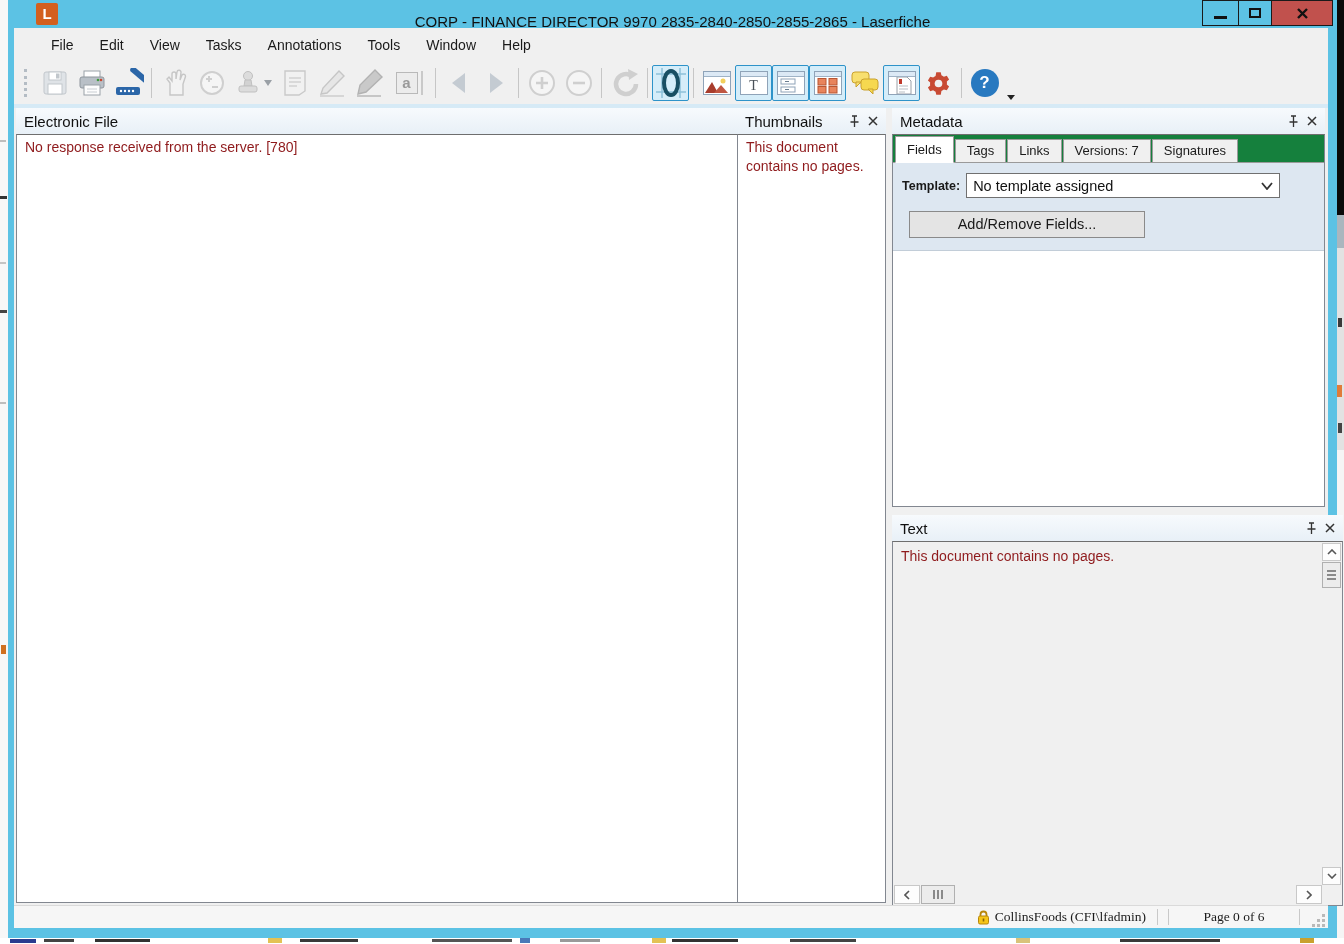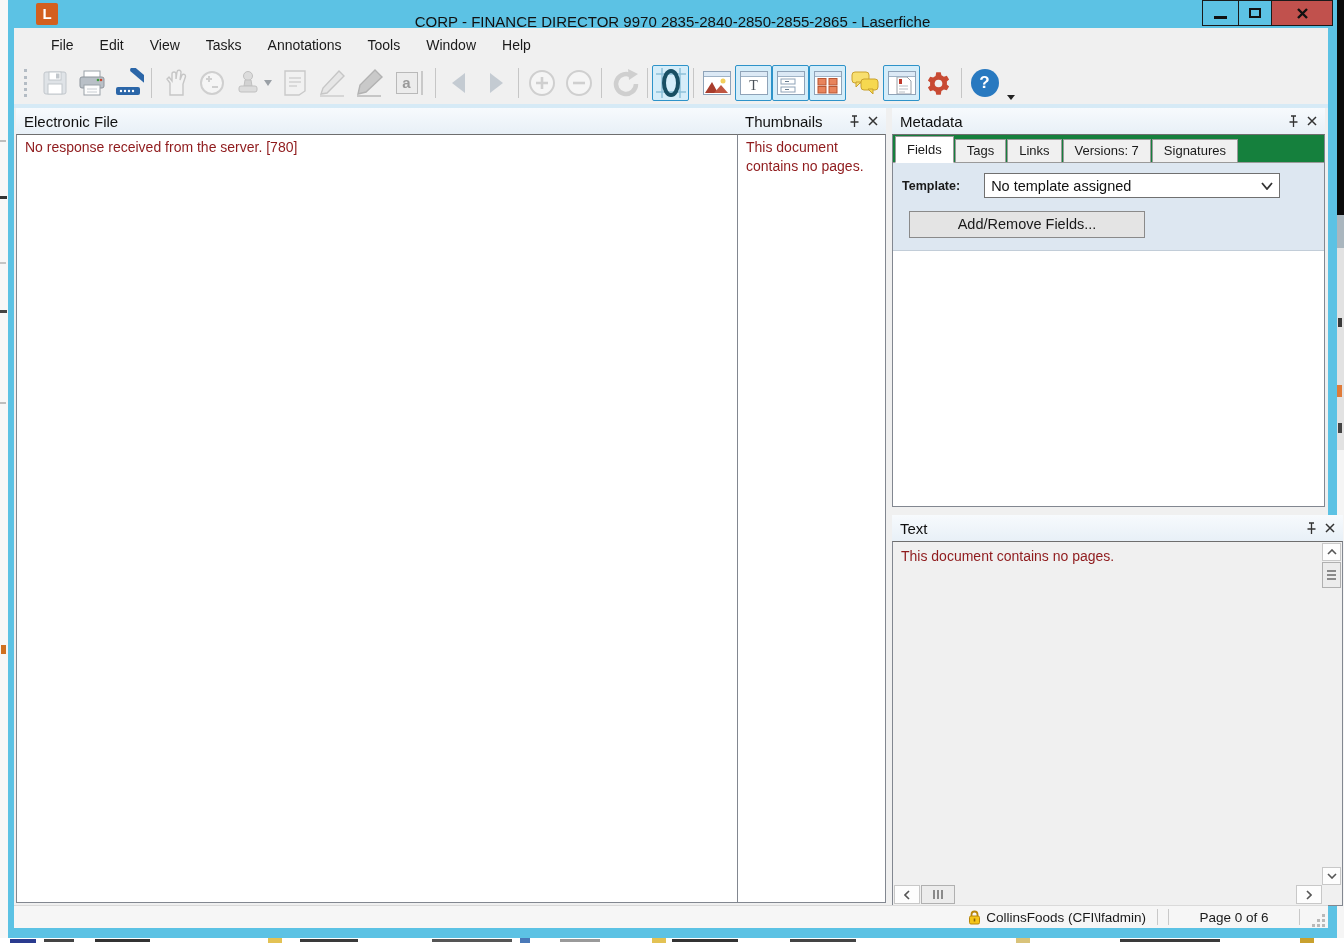--- a/index.html
+++ b/index.html
@@ -66,42 +66,42 @@
   #panel-th { left:723px; top:4px; width:149px; height:795px; }
   #col-right { left:878px; top:4px; width:433px; height:795px; }
 
   #panel-meta { left:0; top:0; width:433px; height:399px; position:absolute; }
   #meta-content { position:absolute; left:0; right:0; top:26px; bottom:0; background:#fff; border:1px solid #828790; border-top:1px solid #6e6e6e; }
   #tabstrip { height:28px; background:#15803d; border-bottom:1px solid #9a9a9a; display:flex; align-items:flex-end; padding-left:2px; }
   .tab { font-size:13px; padding:0 11px; line-height:22px; height:23px; border:1px solid #9a9a9a; border-bottom:none; background:#f0f0f0; margin-right:1px; color:#1a1a1a; }
   .tab.active { background:#fff; height:27px; line-height:26px; margin-bottom:-1px; border-bottom:1px solid #fff; }
   #fields-sec { background:#dde7f1; border-bottom:1px solid #c2cdd8; padding:10px 0 12px 0; }
   #template-row { display:flex; align-items:center; padding:0 44px 0 9px; }
-  #template-label { font-size:12.5px; font-weight:bold; color:#1a1a1a; margin-right:24px; white-space:nowrap; }
+  #template-label { font-size:12.5px; font-weight:bold; color:#1a1a1a; margin-right:6px; white-space:nowrap; }
   #template-select { flex:1; height:25px; border:1px solid #707070; background:#fff; display:flex; align-items:center; padding:0 6px; font-size:14.5px; color:#111; }
   #template-select .selval { flex:1; white-space:nowrap; overflow:hidden; }
   #addremove-btn { margin:13px 0 0 16px; width:236px; height:27px; background:#e4e4e4; border:1px solid #8a8a8a; font-size:14.5px; color:#1a1a1a; text-align:center; line-height:25px; }
 
   #panel-text { left:0; top:407px; width:451px; height:388px; position:absolute; }
   #text-content { position:absolute; left:0; right:0; top:26px; bottom:-3px; background:#f0f0f0; border:1px solid #828790; border-top:1px solid #6e6e6e; }
   
   .sbtn { background:#fdfdfd; border:1px solid #c8c8c8; display:flex; align-items:center; justify-content:center; }
   #vscroll { position:absolute; top:1px; right:1px; bottom:20px; width:19px; background:#f0f0f0; }
   #vs-up { position:absolute; top:0; left:0; width:19px; height:18px; }
   #vs-thumb { position:absolute; top:19px; left:0; width:19px; height:26px; background:#ececec; border:1px solid #b0b0b0; display:flex; align-items:center; justify-content:center; flex-direction:column; }
   #vs-down { position:absolute; bottom:0; left:0; width:19px; height:18px; }
   #hscroll { position:absolute; left:1px; right:20px; bottom:1px; height:19px; background:#f0f0f0; }
   #hs-left { position:absolute; left:0; top:0; width:26px; height:19px; }
   #hs-thumb { position:absolute; left:27px; top:0; width:34px; height:19px; background:#ececec; border:1px solid #b0b0b0; display:flex; align-items:center; justify-content:center; }
   #hs-right { position:absolute; right:0; top:0; width:26px; height:19px; }
   .hgrip { width:2px; height:9px; background:#8a8a8a; margin:0 1px; display:inline-block; }
   .vgrip { width:9px; height:2px; background:#8a8a8a; margin:1px 0; }
 
   
-  #statusbar { left:6px; top:905px; width:1314px; height:23px; background:#f6f6f6; border-top:1px solid #dadada; display:flex; align-items:center; justify-content:flex-end; font-size:13.5px; color:#1a1a1a; }
+  #statusbar { left:6px; top:905px; width:1314px; height:23px; background:#f6f6f6; border-top:1px solid #dadada; display:flex; align-items:center; justify-content:flex-end; font-size:13.5px; color:#1a1a1a;font-family:Liberation Serif, serif; }
   .st-sep { width:1px; height:16px; background:#c9c9c9; margin:0 5px; }
   #st-repo { display:flex; align-items:center; gap:5px; padding-right:6px; }
   #st-page { width:120px; text-align:center; }
   #st-grip { width:14px; height:14px; margin:6px 3px 0 6px; position:relative; }
   .gdot { position:absolute; width:3px; height:3px; background:#b9b9b9; }
 
   svg { display:block; }
 </style>
 </head>
 <body>

